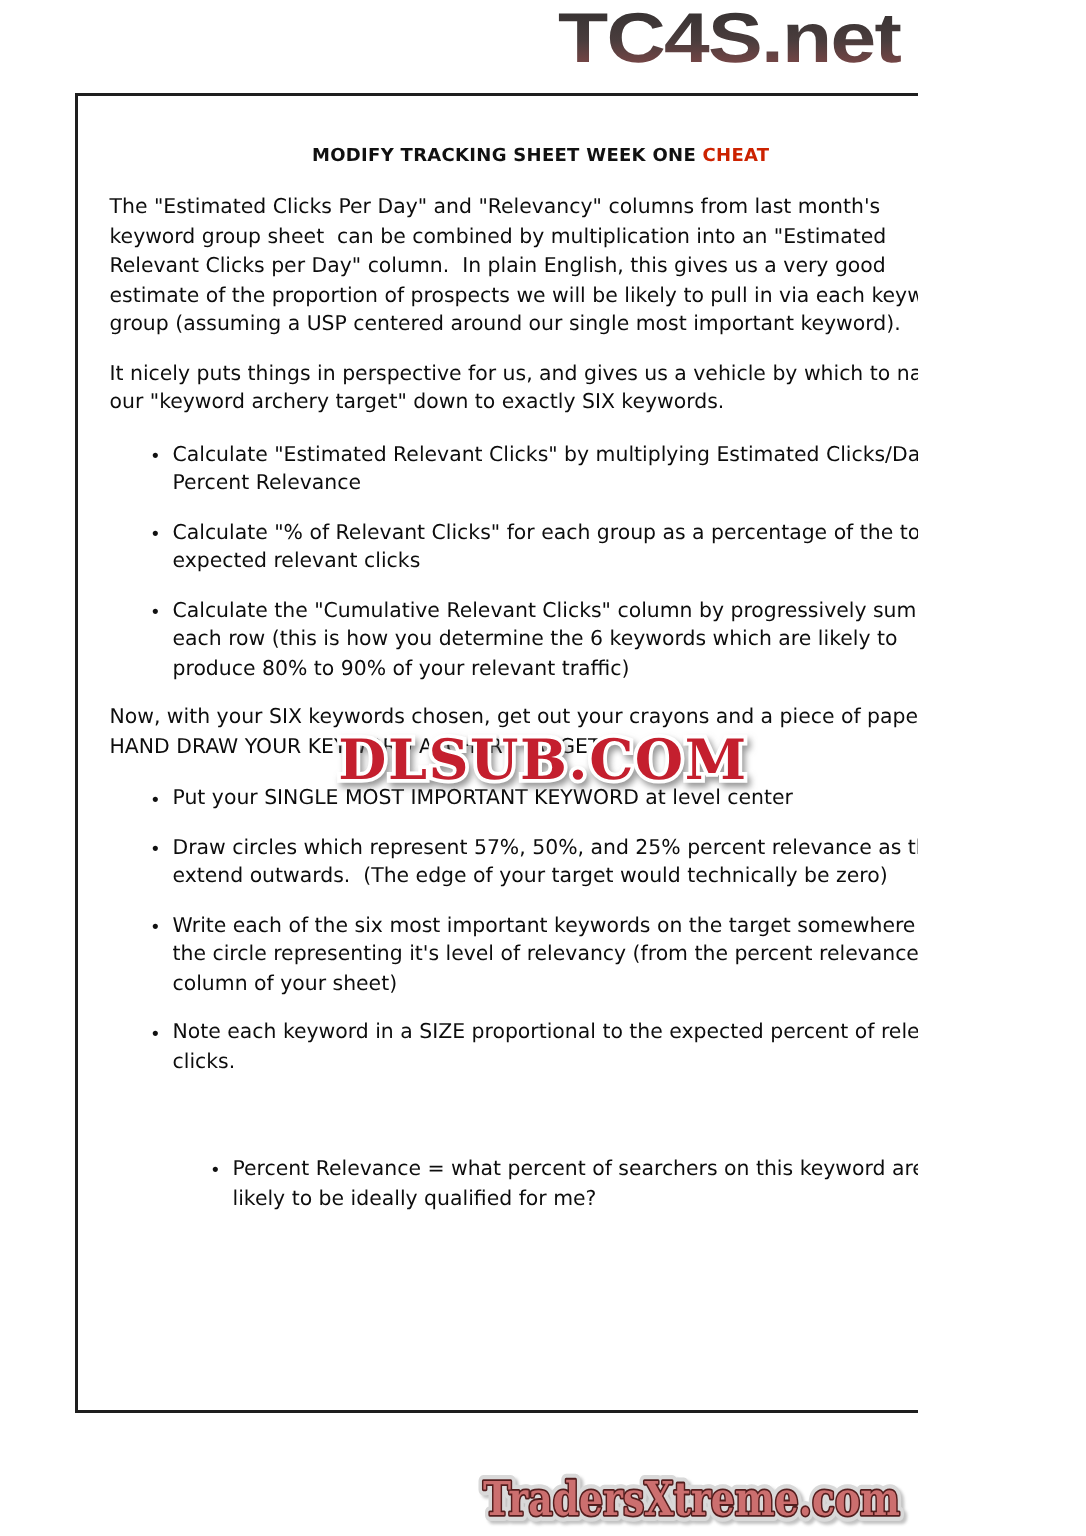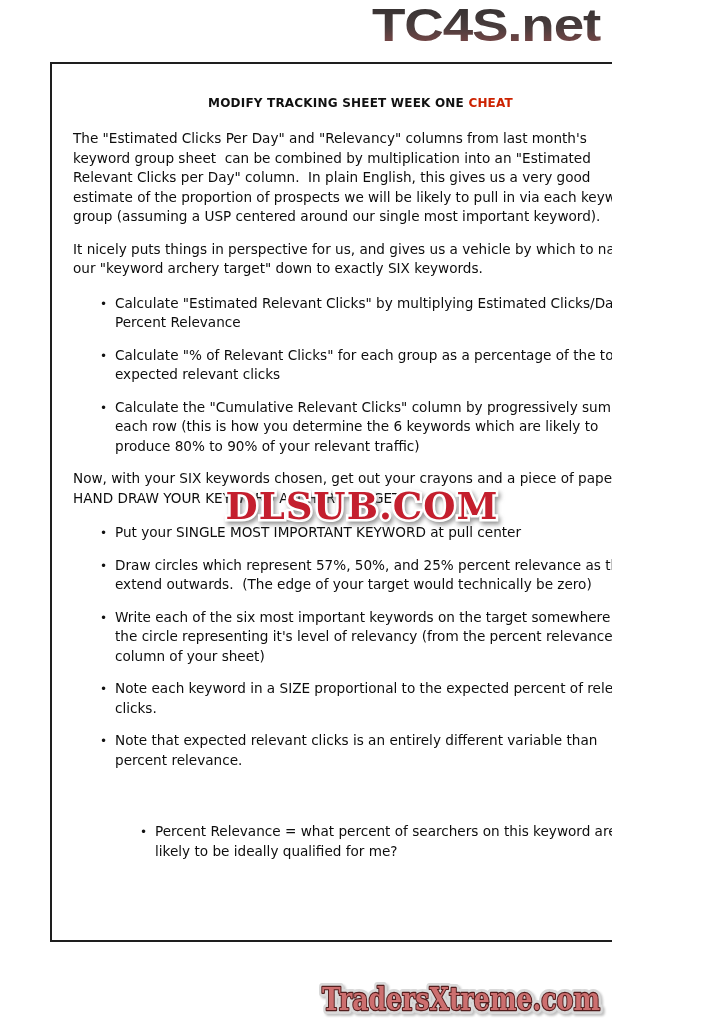--- a/index.html
+++ b/index.html
@@ -87,25 +87,24 @@
 
     <ul class="blist">
         <li><span>Calculate "Estimated Relevant Clicks" by multiplying Estimated Clicks/Day x Percent Relevance</span></li>
         <li><span>Calculate "% of Relevant Clicks" for each group as a percentage of the total expected relevant clicks</span></li>
         <li><span>Calculate the "Cumulative Relevant Clicks" column by progressively summing each row (this is how you determine the 6 keywords which are likely to produce 80% to 90% of your relevant traffic)</span></li>
       </ul>
 
     <p>Now, with your SIX keywords chosen, get out your crayons and a piece of paper and HAND DRAW YOUR KEYWORD ARCHERY TARGET!</p>
 
     <ul class="blist">
-        <li><span>Put your SINGLE MOST IMPORTANT KEYWORD at pull center</span></li>
+        <li><span>Put your SINGLE MOST IMPORTANT KEYWORD at level center</span></li>
         <li><span>Draw circles which represent 57%, 50%, and 25% </span><b>percent relevance</b><span> as they extend outwards.  (The edge of your target would technically be zero)</span></li>
         <li><span>Write each of the six most important keywords on the target somewhere on the circle representing it's level of relevancy (from the percent relevance column of your sheet)</span></li>
         <li><span>Note each keyword in a SIZE proportional to the </span><b>expected percent of relevant clicks</b><span>.</span></li>
-        <li><span>Note that </span><b>expected relevant clicks</b><span> is an entirely different variable than </span><b>percent relevance</b><span>.</span></li>
       </ul>
 
     <ul class="blist nested">
         <li><b>Percent Relevance</b><span> = what percent of searchers on this keyword are likely to be ideally qualified for me?</span></li>
       </ul>
   </div>
 
   <svg class="watermark" width="300" height="50" aria-hidden="true">
     <text class="wm-text" x="150" y="37" text-anchor="middle">DLSUB.COM</text>
   </svg>

